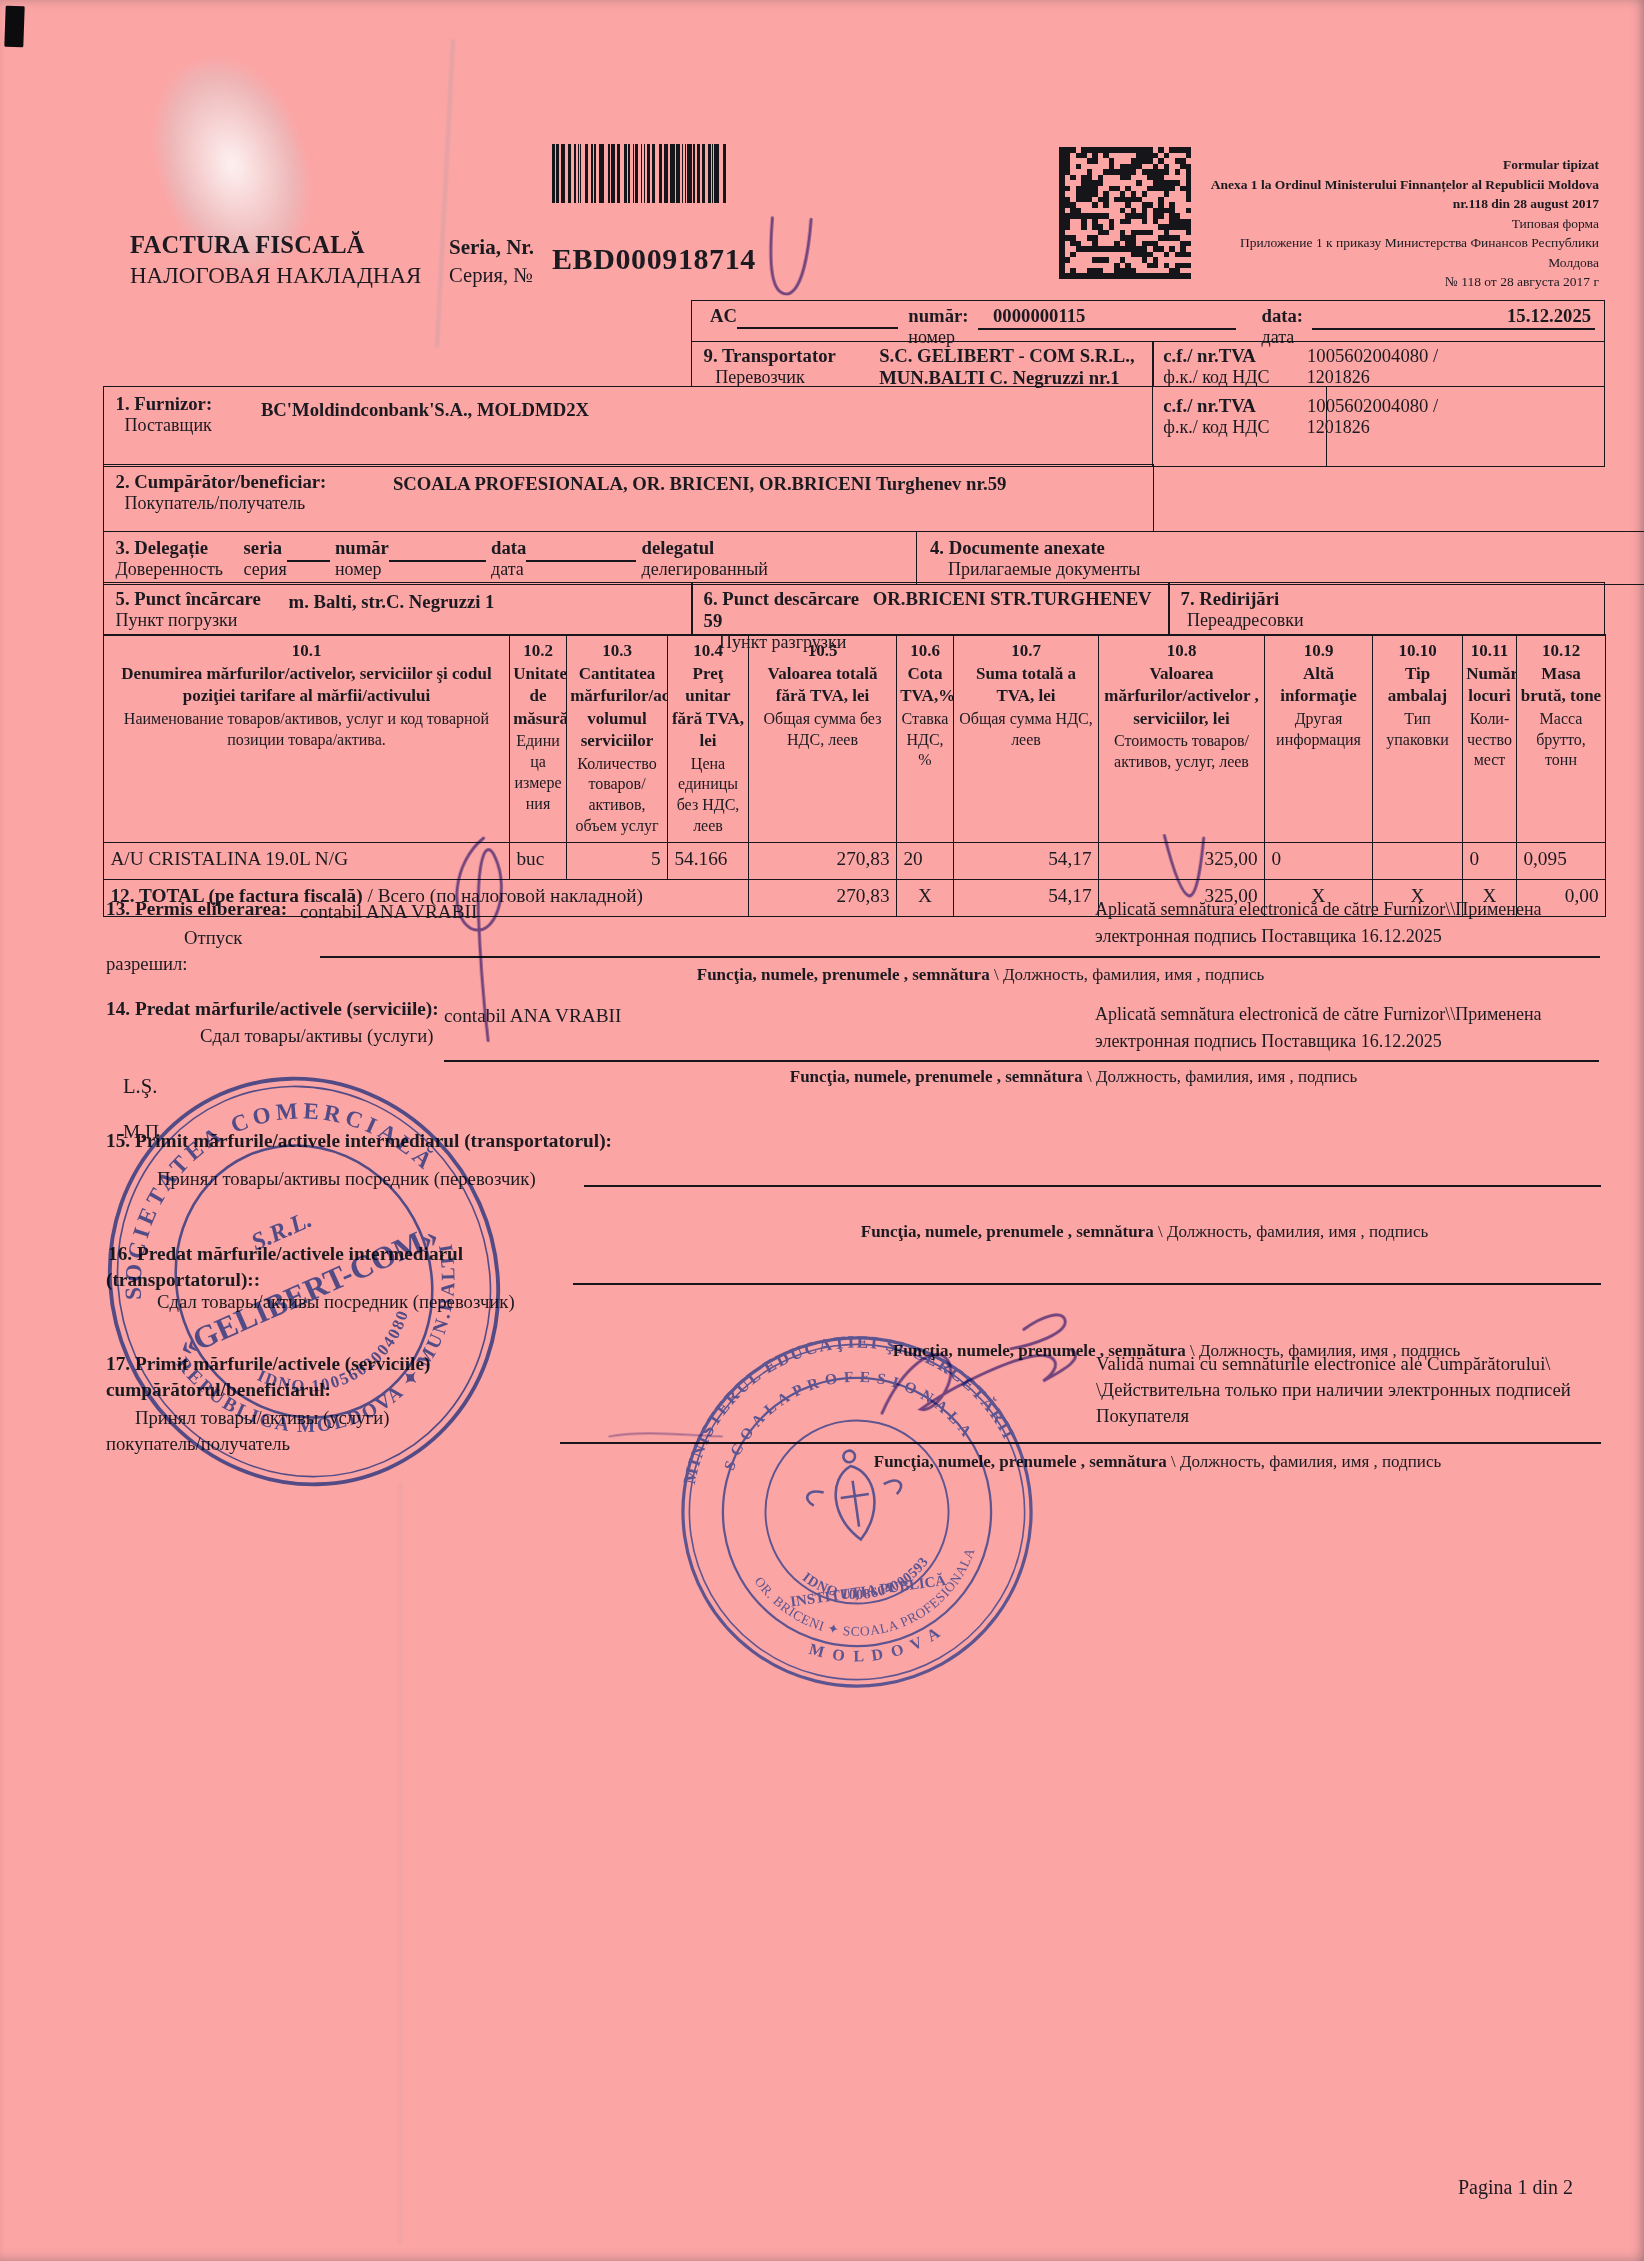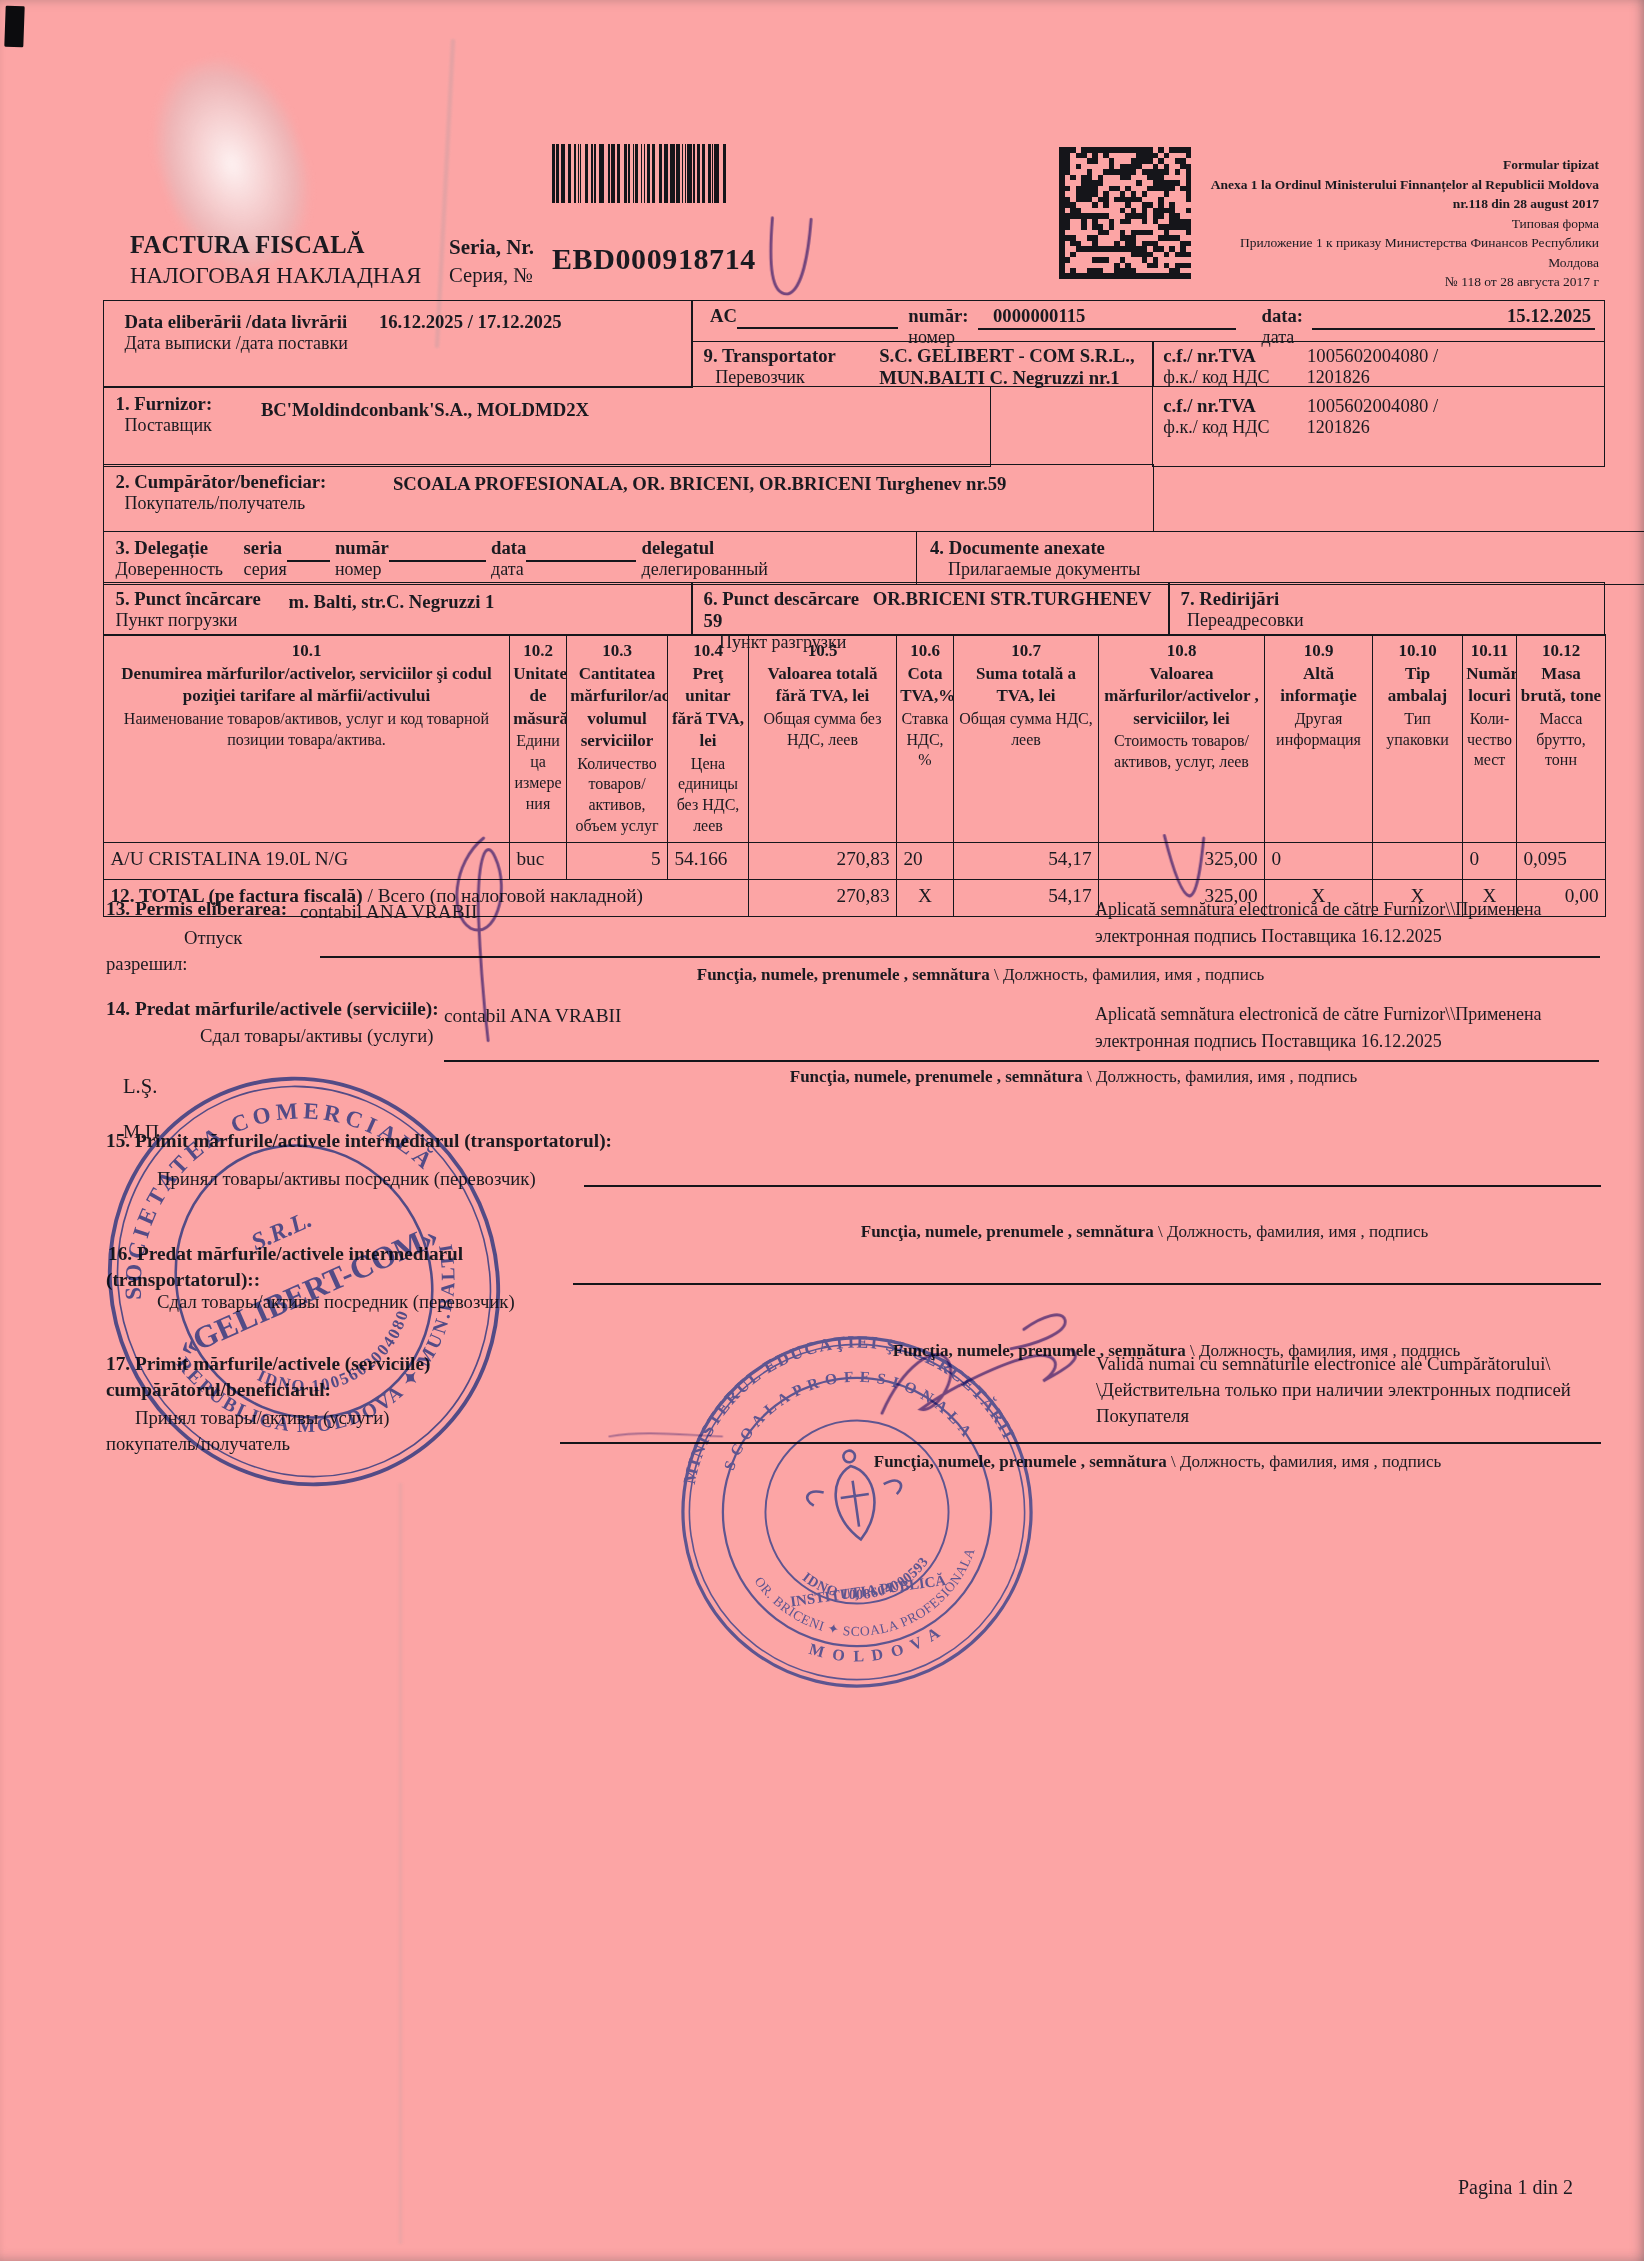--- a/index.html
+++ b/index.html
@@ -422,25 +422,20 @@
       <rect x="219" y="0" width="2" height="92" fill="#15151a"></rect>
       <rect x="225" y="0" width="5" height="92" fill="#15151a"></rect>
       <rect x="233" y="0" width="5" height="92" fill="#15151a"></rect>
       <rect x="242" y="0" width="4" height="92" fill="#15151a"></rect>
       <rect x="248" y="0" width="2" height="92" fill="#15151a"></rect>
       <rect x="252" y="0" width="7" height="92" fill="#15151a"></rect>
       <rect x="266" y="0" width="4" height="92" fill="#15151a"></rect>
     </svg>
   <div class="abs serial">EBD000918714</div>
 
-  <div class="cell" style="left:103px;top:300px;width:590px;height:88px;padding:10.3px 0 0 20.6px;">
-    <div><span class="b">Data eliberării /data livrării</span>
-         <span class="b" style="margin-left:27px;">16.12.2025  / 17.12.2025</span></div>
-    <div class="ru-sub">Дата выписки /дата поставки</div>
-  </div>
 
   <div class="cell" style="left:691px;top:300px;width:914px;height:43px;border-bottom:none;display:flex;padding:3.9px 9px 0 18px;">
     <div style="display:flex;align-items:flex-start;">
       <span class="b">AC</span>
       <span class="uline" style="width:161px;height:22px;display:inline-block;"></span>
     </div>
     <div class="stack" style="margin-left:10.3px;">
       <span class="b">număr:</span>
       <span class="ru-sub">номер</span>
     </div>
@@ -466,21 +461,21 @@
       <span>MUN.BALTI C. Negruzzi nr.1</span>
     </div>
   </div>
   <div class="cell" style="left:1152px;top:341px;width:453px;height:46px;padding:2.6px 0 0 10.3px;">
     <div><span class="b" style="display:inline-block;width:139px;">c.f./ nr.TVA</span>
          <span>1005602004080 /</span></div>
     <div class="ru-sub"><span style="display:inline-block;width:139px;">ф.к./ код НДС</span>
          <span>1201826</span></div>
   </div>
 
-  <div class="cell" style="left:103px;top:386px;width:888px;height:81px;display:flex;padding:6.4px 0 0 11.6px;">
+  <div class="cell" style="left:103px;top:386px;width:1224px;height:81px;display:flex;padding:6.4px 0 0 11.6px;">
     <div class="stack" style="width:135px;">
       <span class="b">1. Furnizor:</span>
       <span class="ru-sub" style="padding-left:9px;">Поставщик</span>
     </div>
     <div class="stack b" style="margin-left:10.3px;line-height:1.55;padding-top:2.6px;max-width:877px;">
       <span>BC'Moldindconbank'S.A., MOLDMD2X</span>
     </div>
   </div>
   <div class="cell" style="left:1152px;top:386px;width:453px;height:81px;padding:7.7px 0 0 10.3px;">
     <div><span class="b" style="display:inline-block;width:139px;">c.f./ nr.TVA</span>

